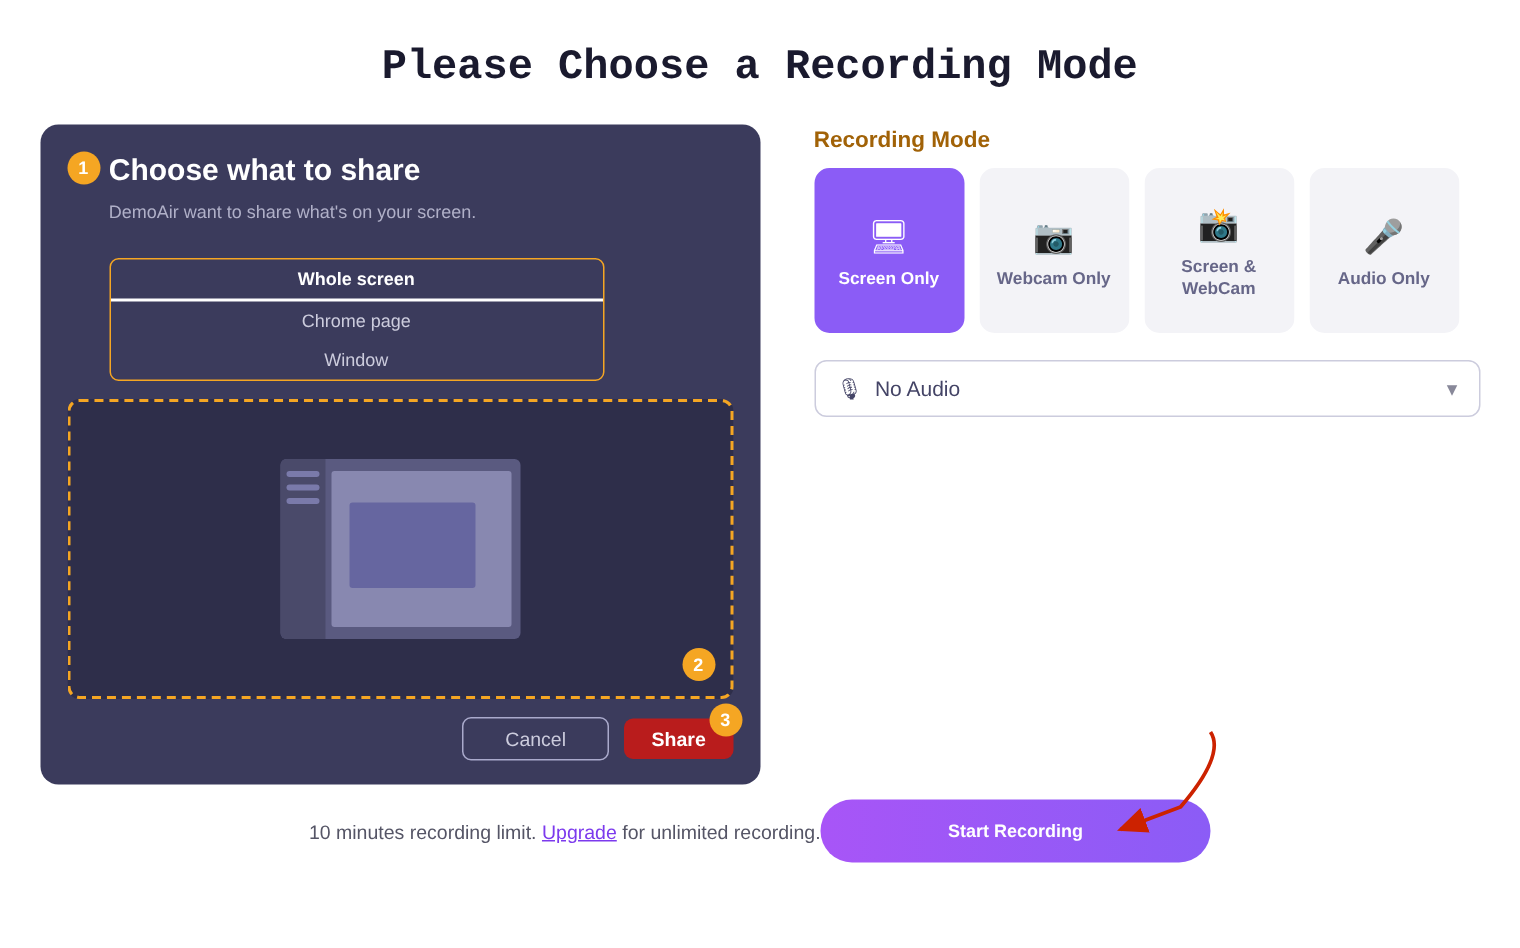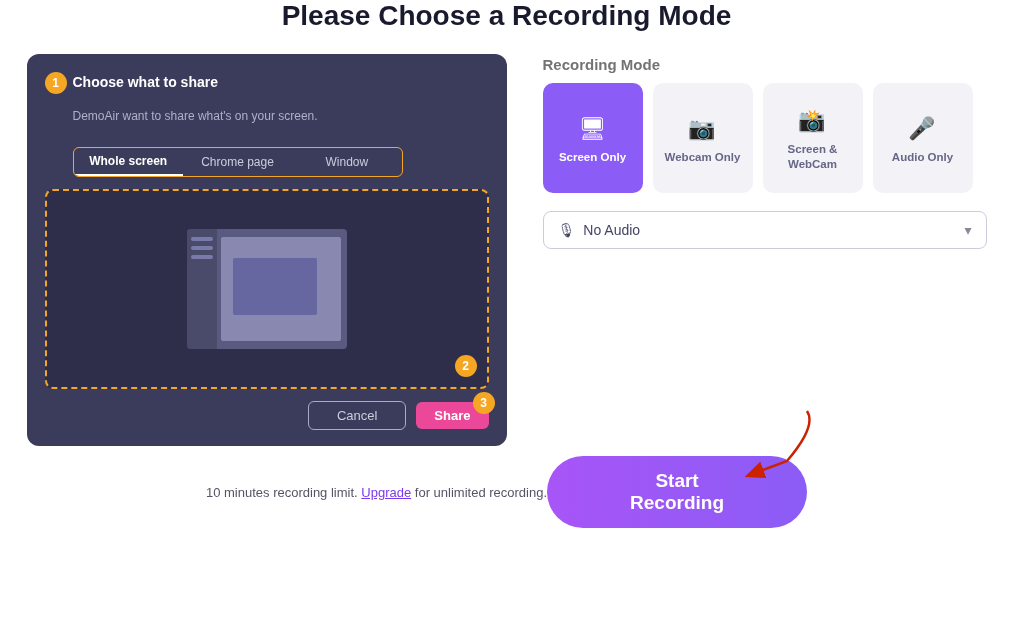--- a/index.html
+++ b/index.html
@@ -11,22 +11,24 @@
       overflow: hidden;
       display: flex;
       flex-direction: column;
       align-items: center;
     }
 
     .page-title {
       font-size: 28px;
       font-weight: 700;
       color: #1a1a2e;
+      margin-top: 30px;
       margin-bottom: 22px;
       text-align: center;
+      font-family: Liberation Mono, monospace;
     }
 
     .main-content {
       display: flex;
       flex-direction: row;
       gap: 36px;
       align-items: flex-start;
       width: 960px;
     }
 
@@ -36,23 +38,23 @@
       border-radius: 12px;
       padding: 20px 18px 16px 18px;
       width: 480px;
       min-height: 360px;
       position: relative;
       flex-shrink: 0;
     }
 
     .dialog-title {
       color: #ffffff;
-      font-size: 14px;
+      font-size: 20px;
       font-weight: 600;
-      margin-bottom: 19px;
+      margin-bottom: 8px;
     }
 
     .dialog-subtitle {
       color: #b0b0c8;
       font-size: 12px;
       margin-bottom: 24px;
     }
 
     .badge-1 {
       display: inline-flex;
@@ -65,21 +67,21 @@
       color: white;
       font-size: 12px;
       font-weight: 700;
       position: absolute;
       top: 18px;
       left: 18px;
     }
 
     .tabs-row {
       display: flex;
-      flex-direction: row;
+      flex-direction: column;
       gap: 0;
       border: 1.5px solid #f5a623;
       border-radius: 6px;
       overflow: hidden;
       margin-bottom: 12px;
       width: 330px;
       margin-left: 28px;
     }
 
     .tab-item {
@@ -203,21 +205,21 @@
       background: transparent;
       border: 1px solid #aaaacc;
       color: #ccccdd;
       border-radius: 6px;
       padding: 6px 28px;
       font-size: 13px;
       cursor: pointer;
     }
 
     .btn-share {
-      background: #ec4899;
+      background: #b91c1c;
       border: none;
       color: #ffffff;
       border-radius: 6px;
       padding: 6px 18px;
       font-size: 13px;
       cursor: pointer;
       font-weight: 600;
       position: relative;
     }
 
@@ -226,21 +228,21 @@
       display: flex;
       flex-direction: column;
       gap: 18px;
       flex: 1;
       padding-top: 2px;
     }
 
     .section-label {
       font-size: 15px;
       font-weight: 700;
-      color: #737373;
+      color: #a16207;
       margin-bottom: 10px;
     }
 
     .recording-modes {
       display: flex;
       flex-direction: row;
       gap: 10px;
     }
 
     .mode-card {
@@ -311,21 +313,21 @@
     .upgrade-link {
       color: #7c3aed;
       text-decoration: underline;
       cursor: pointer;
     }
 
     .start-btn {
       background: linear-gradient(to right, #a855f7, #8b5cf6);
       border: none;
       color: white;
-      font-size: 19px;
+      font-size: 12px;
       font-weight: 600;
       border-radius: 50px;
       padding: 14px 80px;
       cursor: pointer;
       width: 260px;
     }
 
     .full-bottom {
       display: flex;
       flex-direction: row;

